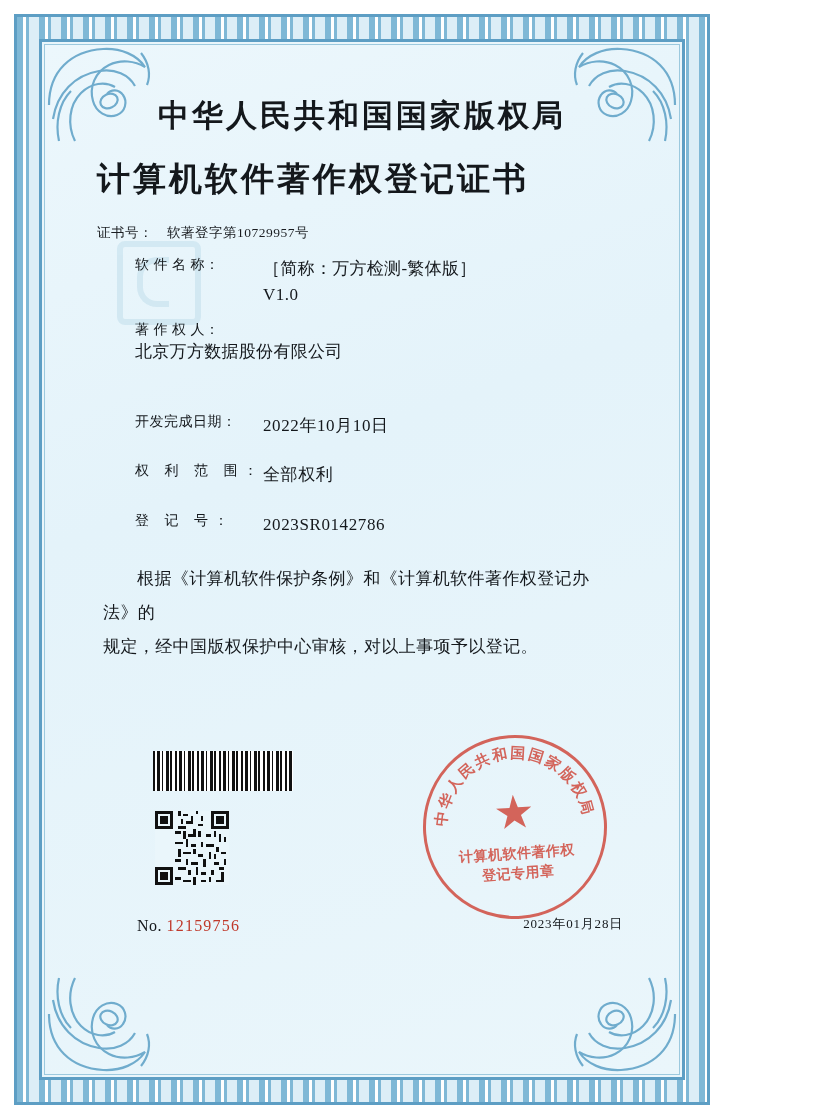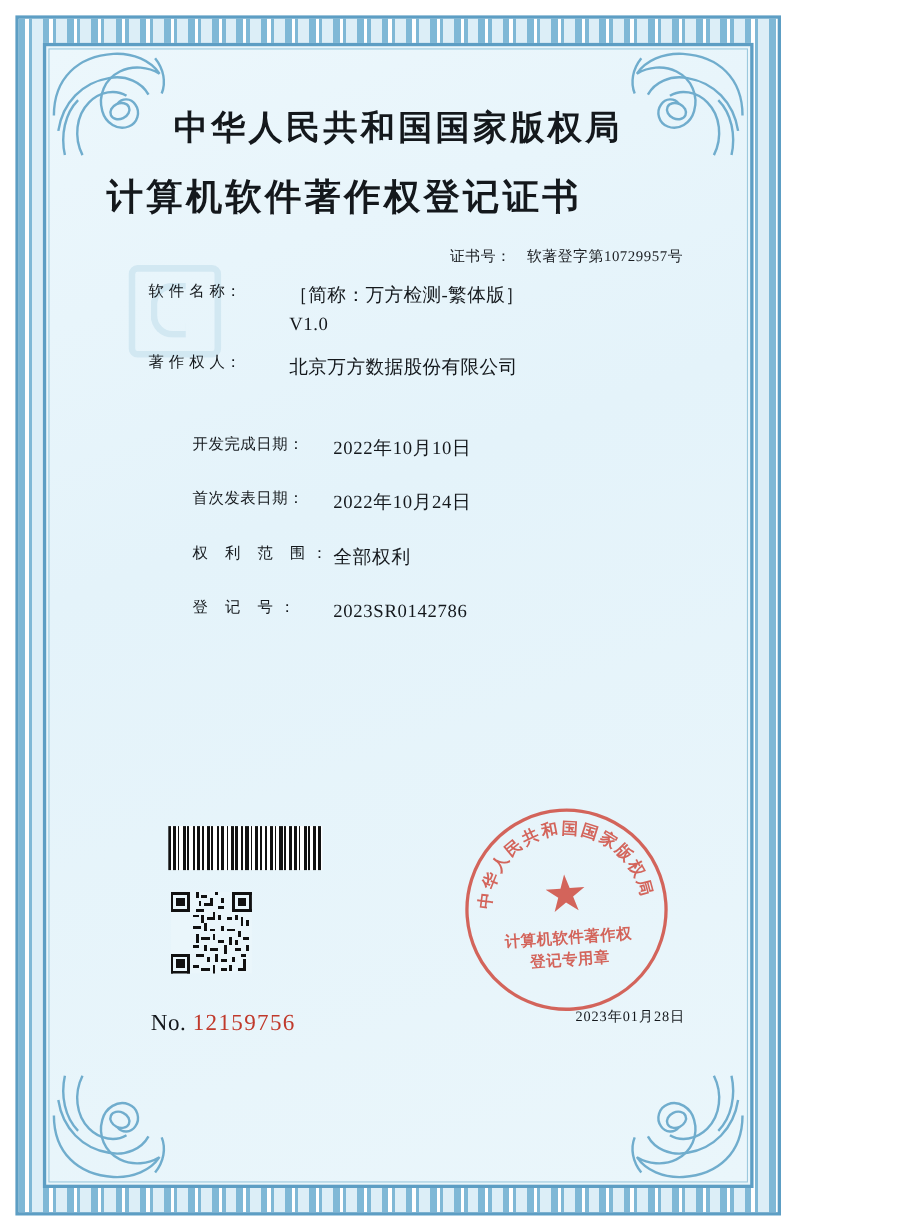--- a/index.html
+++ b/index.html
@@ -94,21 +94,21 @@
   .title-sub {
     font-size: 33px;
     font-weight: bold;
     letter-spacing: 3px;
     color: #14181c;
     margin-top: 20px;
     font-family: "Liberation Serif", serif;
   }
 
   .cert-no {
-    text-align: right;
+    text-align: left;
     font-size: 13.5px;
     color: #1a1d21;
     margin-top: 22px;
     padding-right: 6px;
     letter-spacing: 0.5px;
   }
   .cert-no .label { margin-right: 14px; }
 
   .fields {
     margin-top: 14px;
@@ -134,27 +134,27 @@
     font-size: 17px;
     color: #14181c;
     line-height: 1.55;
     letter-spacing: 0.3px;
   }
   .field-value .ver {
     font-family: "Liberation Serif", serif;
     letter-spacing: 0.5px;
   }
 
-  .owner-row { margin-top: 12px; }
+  .owner-row { margin-top: 12px; flex-direction: column; }
 
   .dates {
     margin-top: 48px;
     padding-left: 38px;
   }
-  .dates .field-row { margin-bottom: 23px; margin-left: 40px; }
+  .dates .field-row { margin-bottom: 23px; }
   .dates .field-label { width: 128px; }
   .dates .field-value { letter-spacing: 0.6px; }
 
   .paragraph {
     margin-top: 24px;
     padding: 0 6px 0 6px;
     font-size: 17px;
     line-height: 2.0;
     color: #14181c;
     text-indent: 34px;
@@ -183,21 +183,21 @@
     left: 110px;
     top: 766px;
     width: 74px;
     height: 74px;
   }
 
   .serial {
     position: absolute;
     left: 92px;
     top: 872px;
-    font-size: 21px;
+    font-size: 16px;
     color: #14181c;
     letter-spacing: 0.5px;
   }
   .serial .num {
     color: #c0392b;
     letter-spacing: 1.2px;
     font-family: "Liberation Serif", serif;
   }
 
   .issue-date {
@@ -338,33 +338,33 @@
           <div class="field-value">北京万方数据股份有限公司</div>
         </div>
       </div>
 
       <div class="dates">
         <div class="field-row">
           <div class="field-label">开发完成日期：</div>
           <div class="field-value">2022年10月10日</div>
         </div>
         <div class="field-row">
-          <div class="field-label">首次发表日期：</div>
-          <div class="field-value">2022年10月24日</div>
-        </div>
-        <div class="field-row">
           <div class="field-label sp5">权 利 范 围：</div>
           <div class="field-value">全部权利</div>
         </div>
         <div class="field-row">
           <div class="field-label sp5">登 记 号：</div>
           <div class="field-value">2023SR0142786</div>
         </div>
       </div>
 
+      <div class="paragraph">
+        <span>根据《计算机软件保护条例》和《计算机软件著作权登记办法》的</span>
+        <span class="line2">规定，经中国版权保护中心审核，对以上事项予以登记。</span>
+      </div>
 
       <div class="barcode"></div>
 
       <svg class="qrcode" viewBox="0 0 29 29" shape-rendering="crispEdges">
         <rect width="29" height="29" fill="#eaf6fb"></rect>
         <g fill="#111">
           <rect x="0" y="0" width="7" height="1"></rect>
             <rect x="0" y="6" width="7" height="1"></rect>
           <rect x="0" y="0" width="1" height="7"></rect>
             <rect x="6" y="0" width="1" height="7"></rect>

